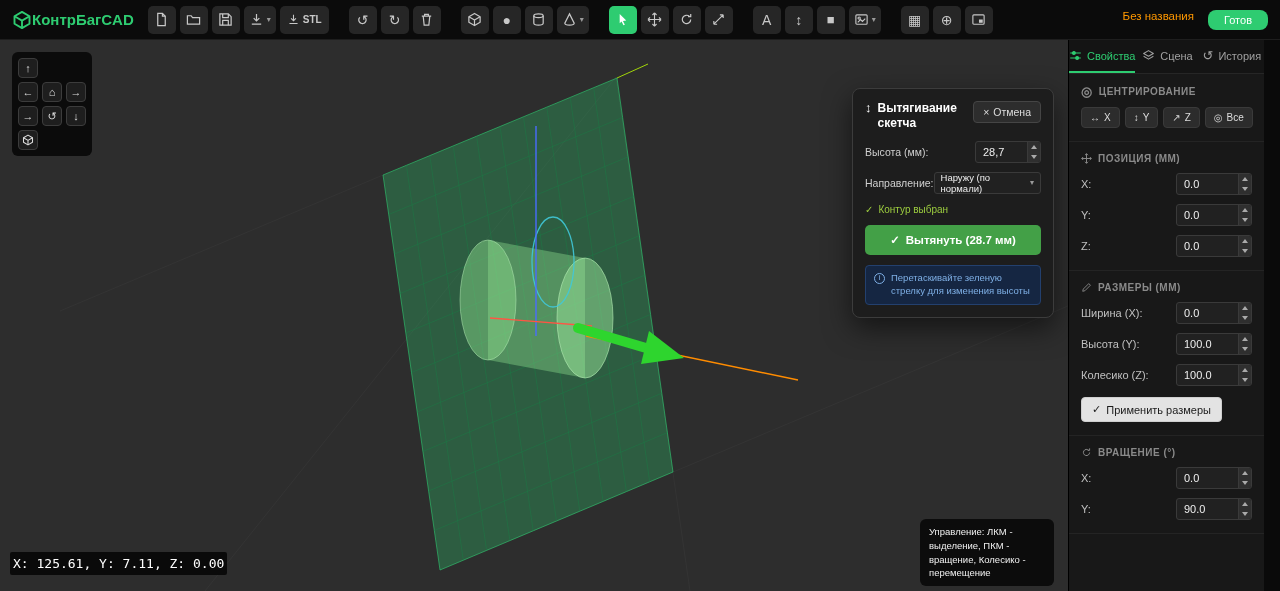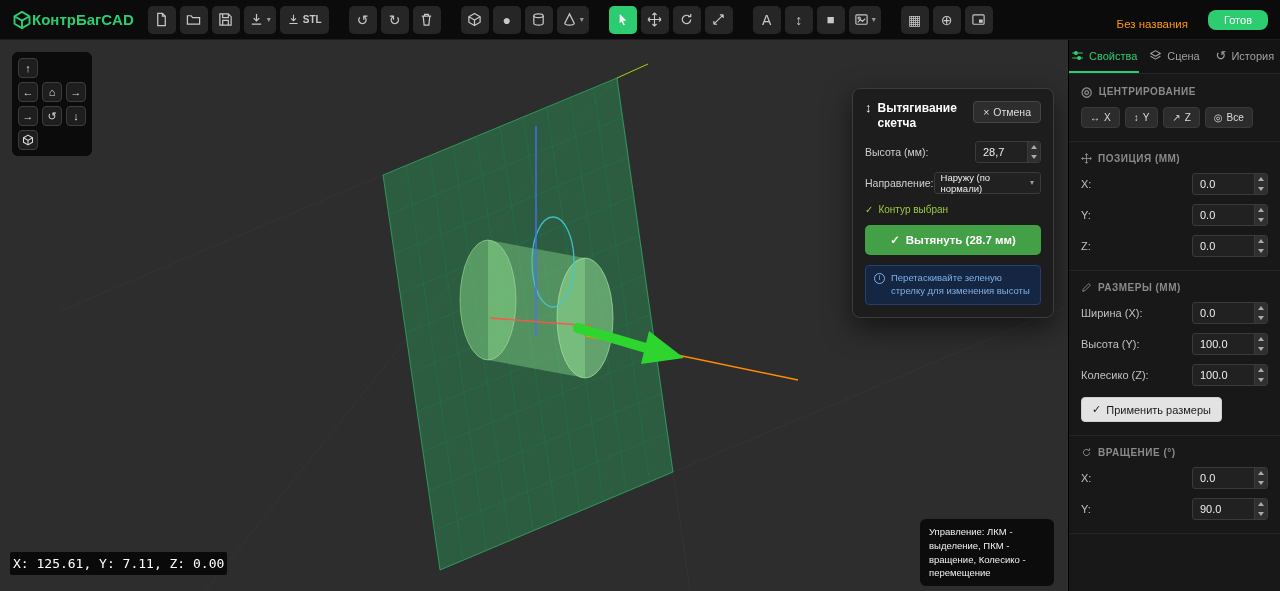--- a/index.html
+++ b/index.html
@@ -14,21 +14,21 @@
   .tb-gap { width:16px; flex:0 0 auto; }
   .tb-btn { height:28px; min-width:28px; padding:0 5px; margin-right:4px; border:none;
     display:inline-flex; align-items:center; justify-content:center; gap:3px;
     background:#262626; border-radius:5px; color:#c8c8c8; cursor:pointer; }
   .tb-btn.active { background:#2ecc71; color:#ffffff; }
   .tb-btn.stl { font-size:10px; font-weight:bold; padding:0 7px; }
   .glyph { font-size:13px; line-height:1; }
   .glyph.big { font-size:14px; }
   .caret { font-size:8px; color:#9a9a9a; line-height:1; }
   svg.icon { display:block; }
-  .tb-right { margin-left:auto; display:flex; align-items:flex-end; gap:20px; }
+  .tb-right { margin-left:auto; display:flex; align-items:flex-start; gap:14px; }
   .doc-name { color:#ff9800; font-size:11.5px; }
   .status-pill { background:#2ecc71; color:#fff; font-size:11px; padding:4px 16px;
     border-radius:8px; border:none; cursor:pointer; }
 
   
   .main { display:flex; height:551px; }
   .viewport { position:relative; width:1068px; height:551px; background:#2d2d2d; overflow:hidden; }
   .scene { position:absolute; left:0; top:0; }
   #plane-grid line { stroke:#1a7b45; stroke-width:0.8; opacity:0.6; }
   .floor line { stroke:#454545; stroke-width:1; opacity:0.28; }
@@ -66,21 +66,21 @@
   .dlg-status { display:flex; gap:5px; align-items:center; font-size:10px; color:#9ccc3f; margin:10px 0; }
   .dlg-extrude { width:100%; background:#43a047; border:none; border-radius:5px; color:#fff;
     font-size:11.5px; font-weight:bold; padding:8px 4px; display:flex; gap:6px;
     align-items:center; justify-content:center; cursor:pointer; }
   .dlg-info { margin-top:10px; background:#152642; border:1px solid #23406e; border-radius:4px;
     padding:6px 8px; font-size:9.5px; color:#7fb0e6; line-height:1.35; display:flex; gap:6px; }
   .info-i { flex:0 0 auto; width:11px; height:11px; border:1px solid #7fb0e6; border-radius:50%;
     font-size:8px; display:flex; align-items:center; justify-content:center; margin-top:1px; }
 
   
-  .sidebar { width:212px; height:551px; background:#181818; border-left:1px solid #000; overflow:hidden; }
+  .sidebar { width:196px; height:551px; background:#181818; border-left:1px solid #000; overflow:hidden; }
   .tabs { height:34px; display:flex; background:#141414; border-bottom:1px solid #262626; }
   .tab { flex:1; display:flex; align-items:center; justify-content:center; gap:5px;
     font-size:11px; color:#a0a0a0; cursor:pointer; border-bottom:2px solid transparent; }
   .tab.active { color:#2ecc71; border-bottom-color:#2ecc71; }
   .section { padding:11px 12px 13px; border-bottom:1px solid #242424; }
   .sec-title { display:flex; align-items:center; gap:6px; font-size:10px; font-weight:bold;
     color:#8a8a8a; letter-spacing:0.5px; }
   .row { display:flex; justify-content:space-between; align-items:center; margin-top:9px; }
   .row-label { font-size:11px; color:#c0c0c0; }
   .num-wrap { position:relative; width:76px;border-radius:11px; }

